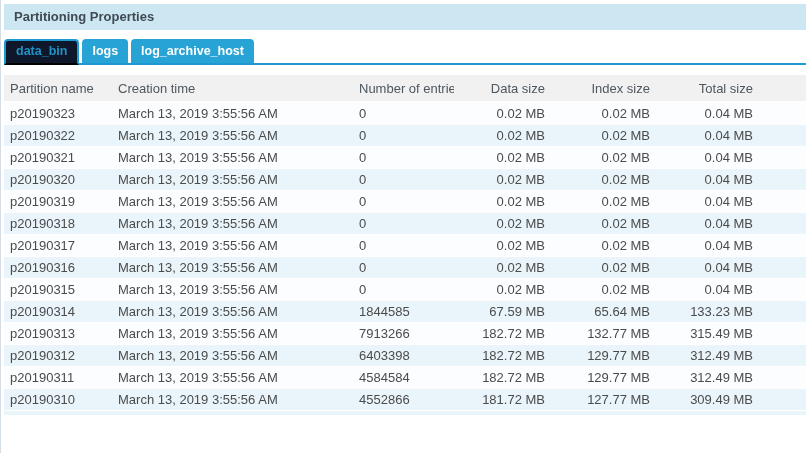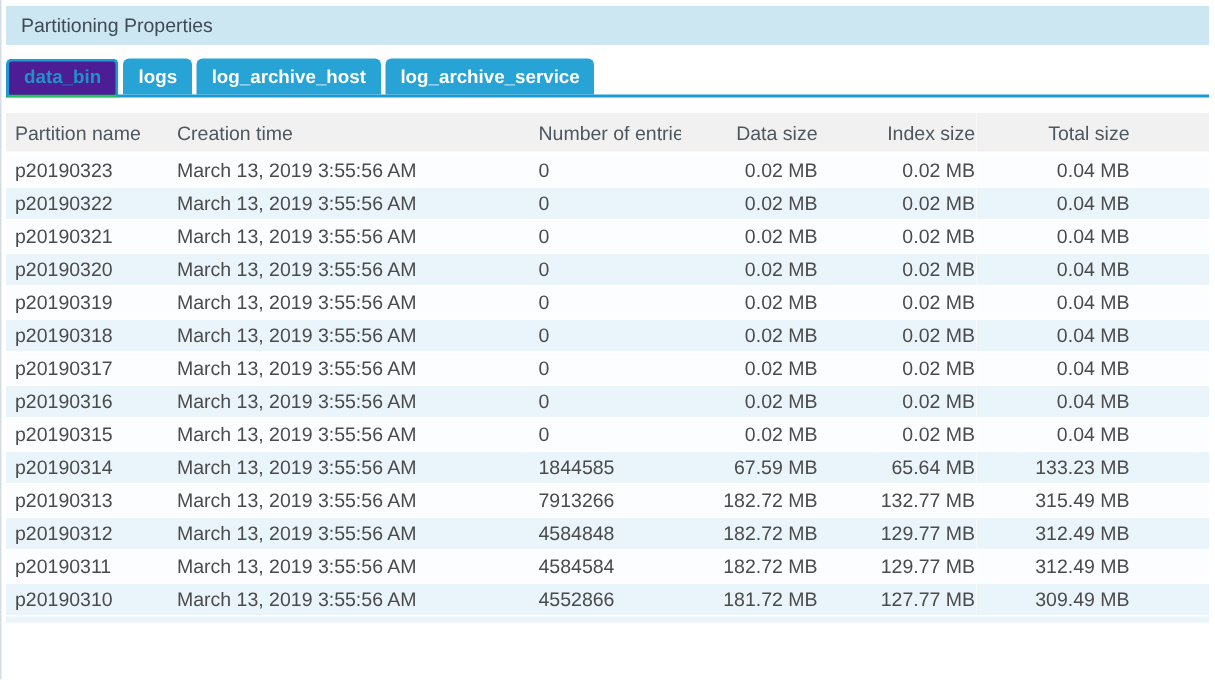--- a/index.html
+++ b/index.html
@@ -13,21 +13,21 @@
     width: 810px; height: 453px;
     border-left: 1px solid var(--page-edge, #d4dde3);
     padding: 4px 4px 0 3px;
   }
   .title-bar {
     height: 26px;
     background: var(--title-bar-bg, #cde7f2);
     line-height: 26px;
     padding-left: 10px;
     font-size: 13px;
-    font-weight: normal;
+    font-weight: bold;
     color: var(--title-text, #3f4a54);
     margin-bottom: 11px;
   }
   .tab-bar {
     display: flex;
     align-items: flex-end;
     height: 24px;
     border-bottom: 2px solid var(--tab-border, #1d9ad1);
   }
   .tab {
@@ -37,24 +37,24 @@
     font-weight: 600;
     line-height: 24px;
     height: 24px;
     padding: 0 10px;
     margin-right: 3px;
     border-radius: 4px 4px 0 0;
     cursor: pointer;
     white-space: nowrap;
   }
   .tab.active {
-    background: #4c1d95;
+    background: #0f172a;
     color: var(--active-tab-text, #1f93c6);
     border: 2px solid var(--tab-border, #1d9ad1);
-    border-bottom: 2px solid #22c55e;
+    border-bottom: 2px solid #000000;
     height: 26px;
     line-height: 21px;
     margin-bottom: -2px;
   }
   .table-wrap { margin-top: 10px; }
   table {
     width: 802px;
     table-layout: fixed;
     border-collapse: collapse;
     font-size: 13px;
@@ -93,21 +93,20 @@
 <div class="page">
 
   <div class="title-bar">
     <span>Partitioning Properties</span>
   </div>
 
   <div class="tab-bar">
     <div class="tab active">data_bin</div>
     <div class="tab">logs</div>
     <div class="tab">log_archive_host</div>
-    <div class="tab">log_archive_service</div>
   </div>
 
   <div class="table-wrap">
     <table>
       <colgroup>
         <col style="width:110px">
           <col style="width:240px">
           <col style="width:100px">
         <col style="width:92px">
           <col style="width:105px">
@@ -221,21 +220,21 @@
     <td class="col-creation">March 13, 2019 3:55:56 AM</td>
     <td class="col-entries">7913266</td>
     <td class="col-datasize">182.72 MB</td>
     <td class="col-indexsize">132.77 MB</td>
     <td class="col-totalsize">315.49 MB</td>
     <td></td>
   </tr>
           <tr>
     <td class="col-partition">p20190312</td>
     <td class="col-creation">March 13, 2019 3:55:56 AM</td>
-    <td class="col-entries">4584848</td>
+    <td class="col-entries">6403398</td>
     <td class="col-datasize">182.72 MB</td>
     <td class="col-indexsize">129.77 MB</td>
     <td class="col-totalsize">312.49 MB</td>
     <td></td>
   </tr>
           <tr>
     <td class="col-partition">p20190311</td>
     <td class="col-creation">March 13, 2019 3:55:56 AM</td>
     <td class="col-entries">4584584</td>
     <td class="col-datasize">182.72 MB</td>

